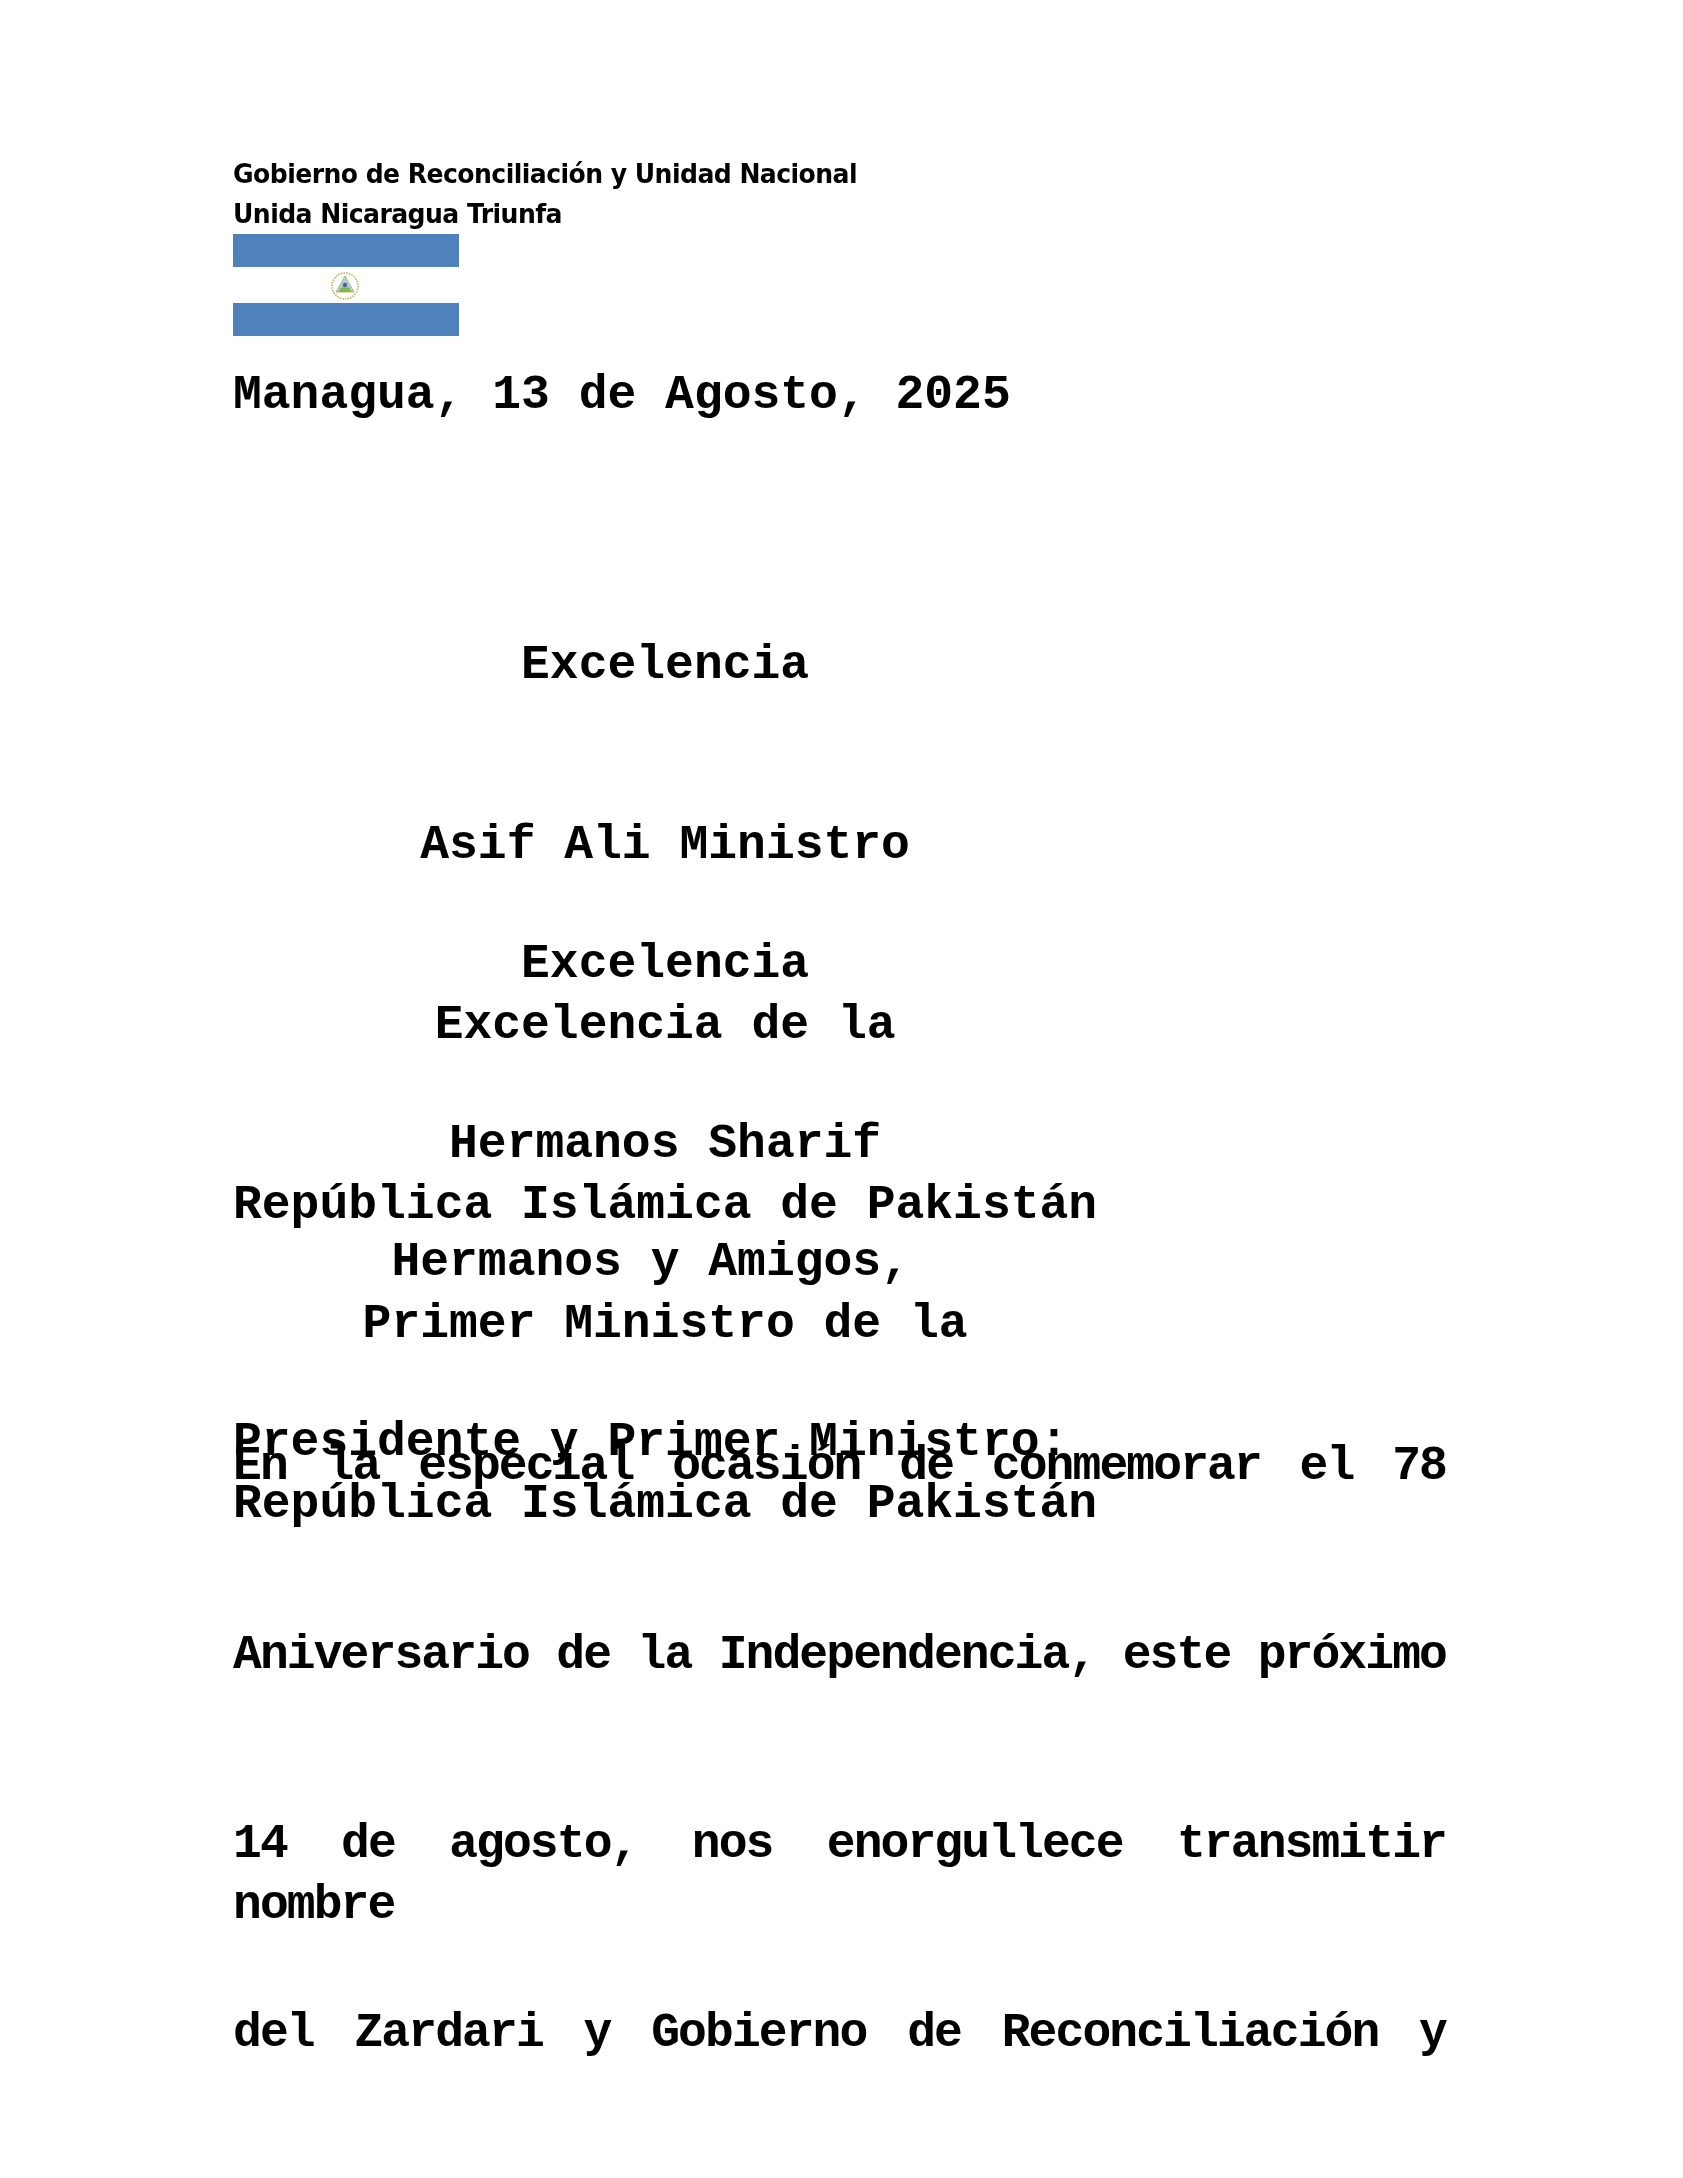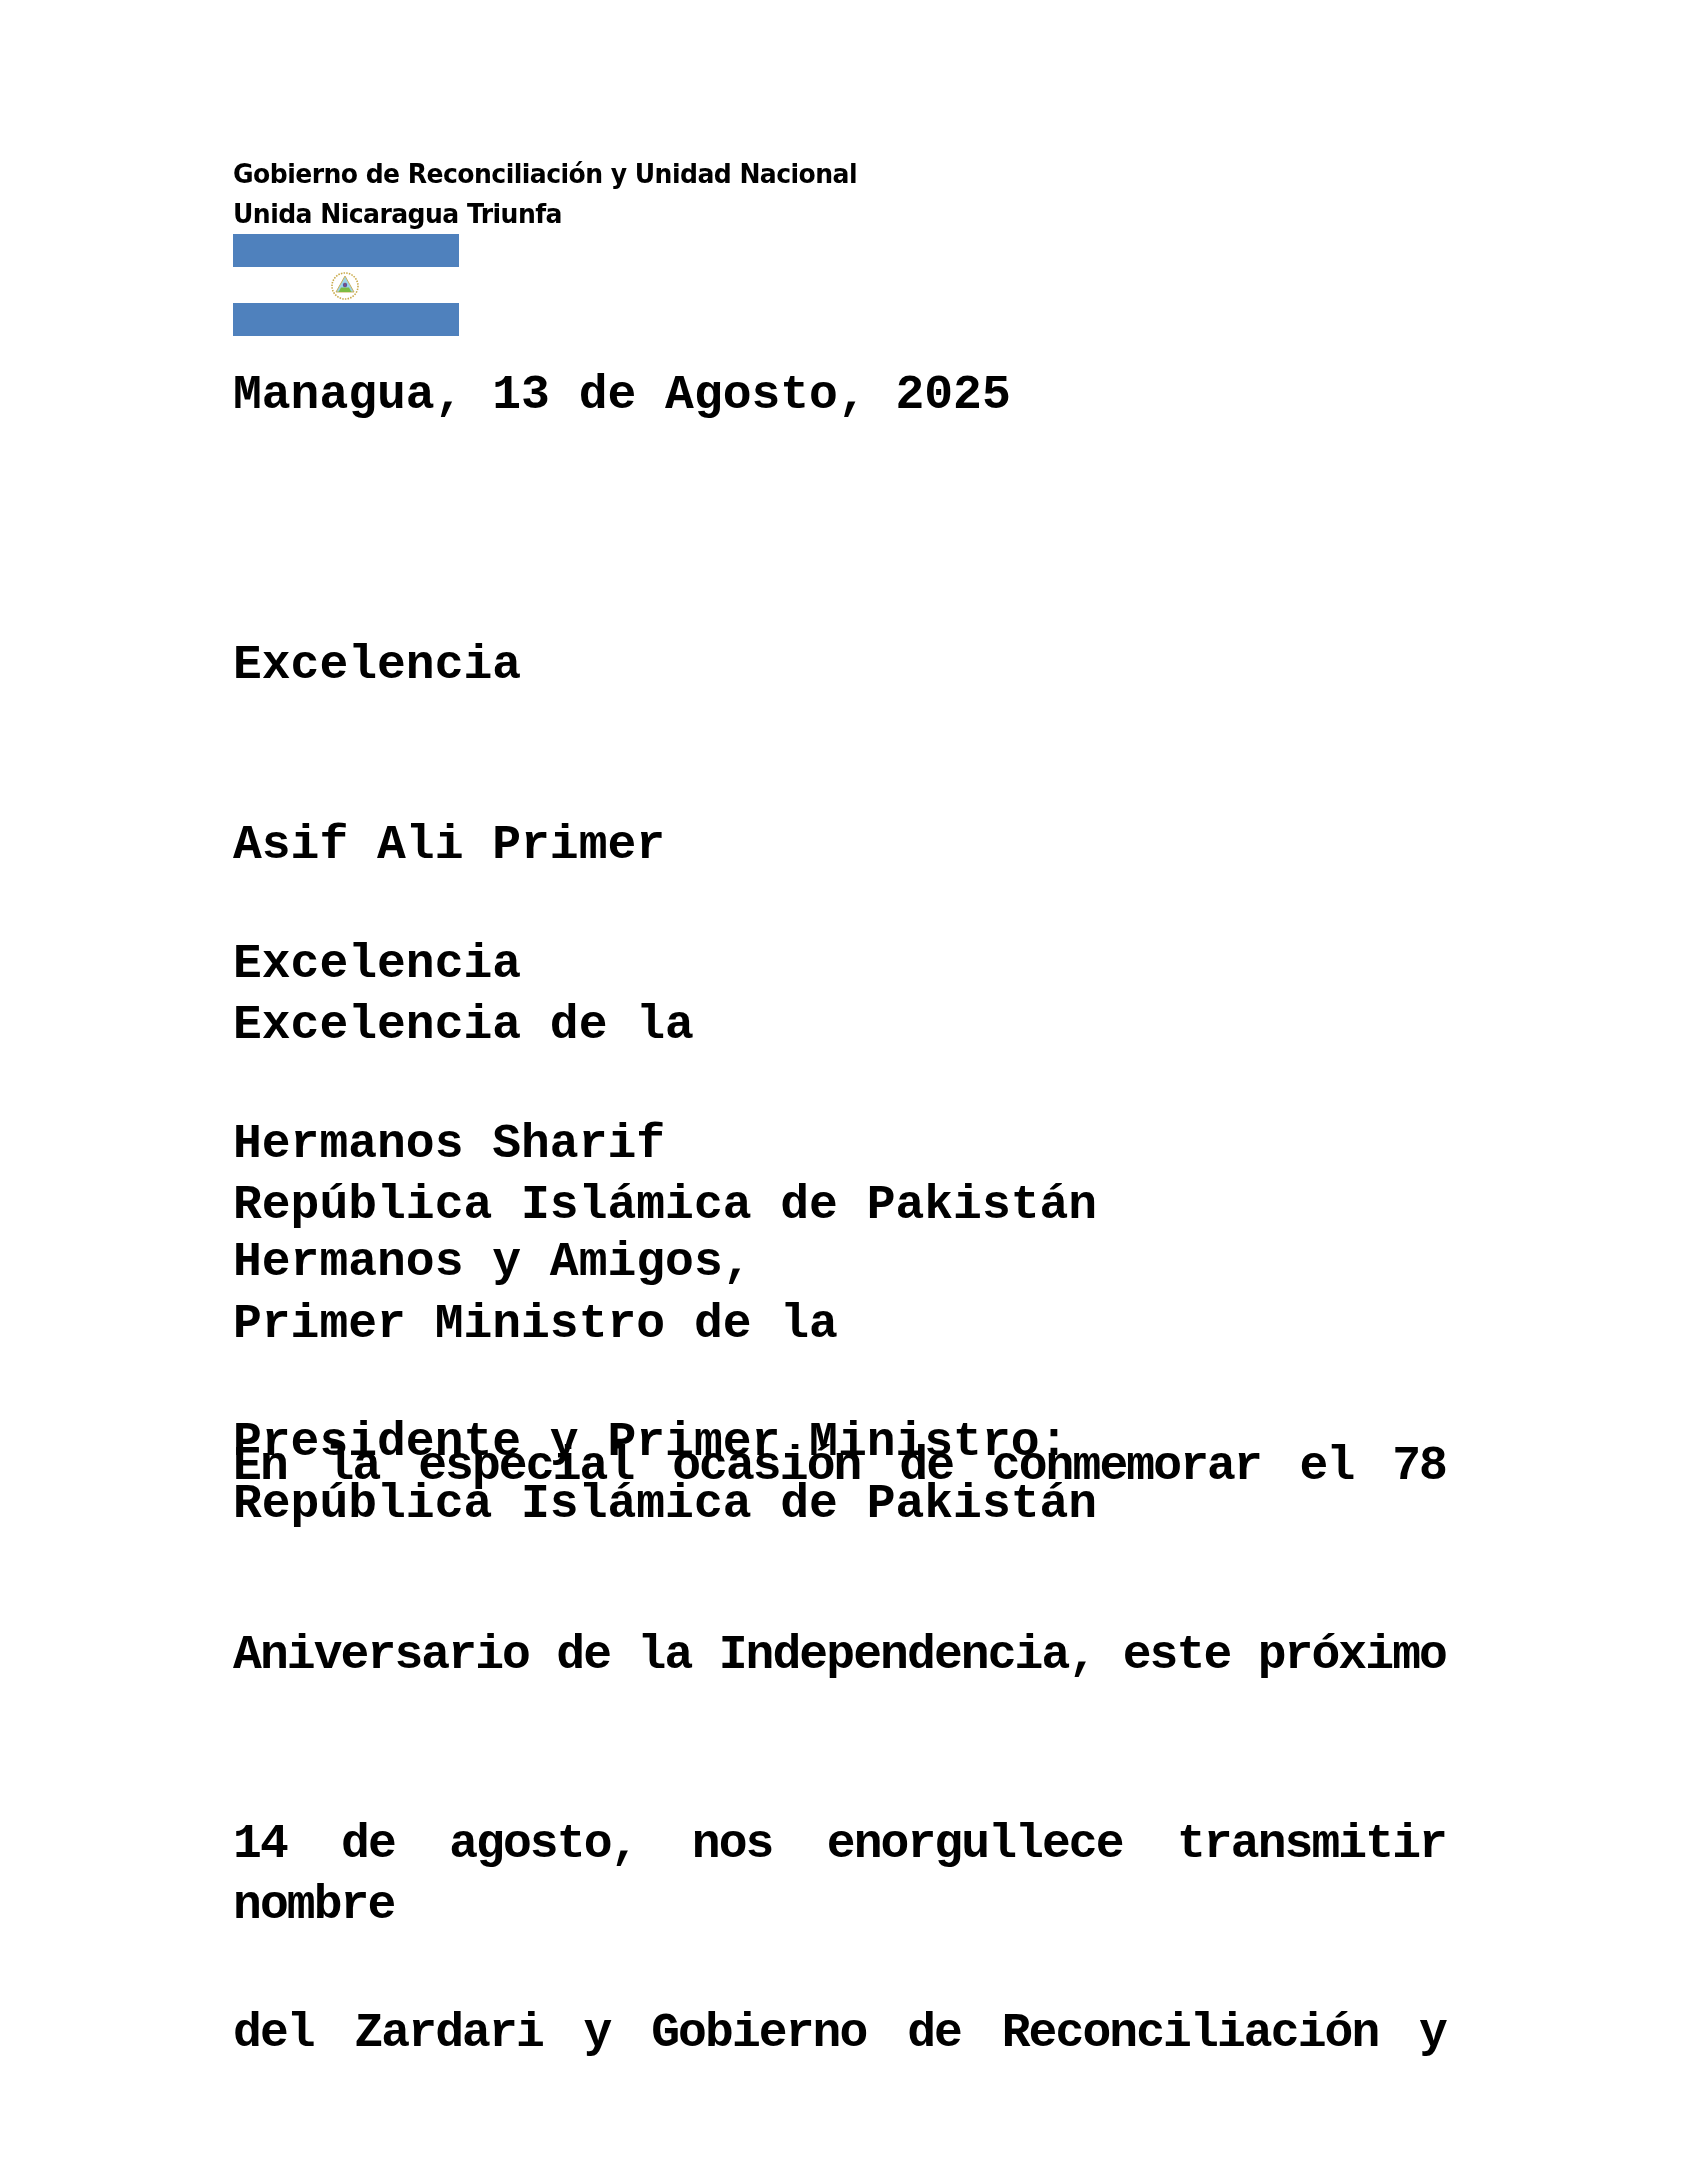--- a/index.html
+++ b/index.html
@@ -70,21 +70,21 @@
       position: absolute;
       left: 233px;
       top: 368px;
       line-height: 55px;
     }
     .block {
       position: absolute;
       left: 233px;
       line-height: 60px;
     }
-    .block .line { display: block; height: 60px; }
+    .block .line { display: block; height: 60px; text-align: center; }
     .recipient-1 { top: 515px; }
     .recipient-2 { top: 814px; }
     .salutation  { top: 1112px; }
 
     
     .body-text {
       position: absolute;
       left: 233px;
       top: 1328px;
       width: 1213px;
@@ -120,21 +120,21 @@
       <polygon points="8.5,21 21.5,21 19,16.5 11,16.5" fill="#7DBB42"></polygon>
       <circle cx="15" cy="14" r="2.2" fill="#4A58A8"></circle>
       <line x1="15" y1="11.8" x2="15" y2="16" stroke="#D84040" stroke-width="0.7"></line>
     </svg>
   </div>
 
   <div class="mono date-line">Managua, 13 de Agosto, 2025</div>
 
   <div class="mono block recipient-1">
     <span class="line">Excelencia</span>
-    <span class="line">Asif Ali Primer</span>
+    <span class="line">Asif Ali Ministro</span>
     <span class="line">Excelencia de la</span>
     <span class="line">República Islámica de Pakistán</span>
   </div>
 
   <div class="mono block recipient-2">
     <span class="line">Excelencia</span>
     <span class="line">Hermanos Sharif</span>
     <span class="line">Primer Ministro de la</span>
     <span class="line">República Islámica de Pakistán</span>
   </div>

